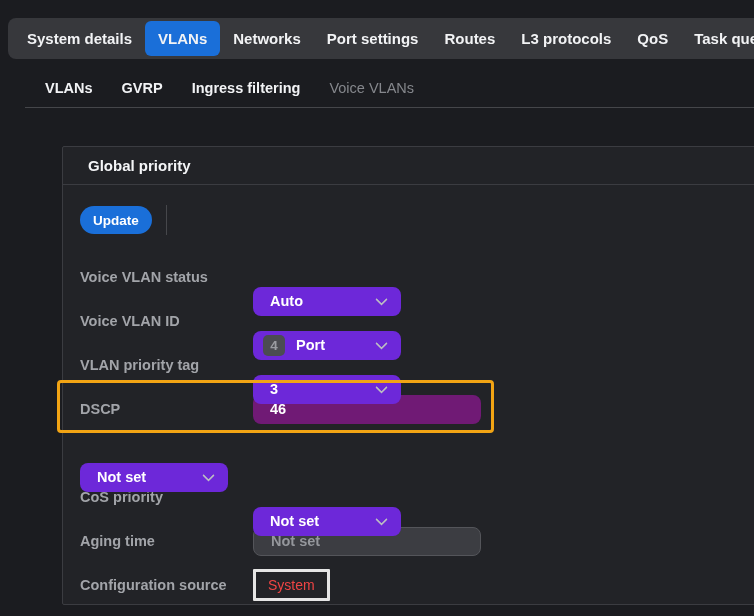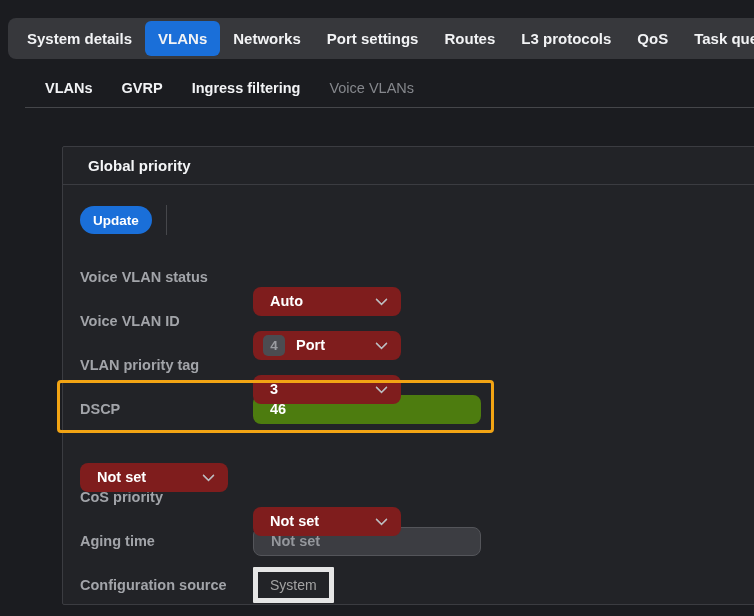--- a/index.html
+++ b/index.html
@@ -35,36 +35,36 @@
   .btn{height:28px;border-radius:14px;border:none;font-weight:700;font-size:13.5px;
        font-family:inherit;display:inline-flex;align-items:center;justify-content:center;
        cursor:pointer;}
   .btn-update{background:#1a6fd9;color:#ffffff;width:72px;}
   .btn-divider{width:1px;height:30px;background:#46474b;margin:0 12px 0 14px;}
   .btn-clear{background:#3a3b40;color:#f2f3f5;width:70px;}
 
   
   .row{display:flex;align-items:center;height:30px;margin-bottom:14px;}
   .row-label{flex:0 0 173px;color:#a2a4a9;font-size:14.5px;font-weight:600;}
-  .select{position:relative;width:148px;height:29px;background:#7f1d1d;border-radius:8px;
+  .select{position:relative;width:148px;height:29px;background:#6d28d9;border-radius:8px;
           display:flex;align-items:center;padding-left:17px;box-sizing:border-box;cursor:pointer;margin-top:48px;}
   .select.with-badge{padding-left:10px;}
   .select .value{color:#ffffff;font-weight:700;font-size:14.5px;}
   .chevron{position:absolute;right:15px;top:50%;width:7px;height:7px;margin-top:-6px;
            border-right:2px solid #bcbec2;border-bottom:2px solid #bcbec2;
            transform:rotate(45deg);border-radius:1px;}
   .badge{min-width:22px;height:21px;background:#4b4c51;border-radius:5px;color:#9b9da2;
          font-weight:700;font-size:13.5px;display:flex;align-items:center;justify-content:center;
          margin-right:11px;}
-  .text-input{width:228px;height:29px;background:#4d7c0f;border:none;border-radius:8px;
+  .text-input{width:228px;height:29px;background:#701a75;border:none;border-radius:8px;
               color:#ffffff;font-weight:700;font-size:14.5px;padding:0 0 0 17px;
               box-sizing:border-box;font-family:inherit;outline:none;}
   .text-input.disabled{background:#3c3d42;border:1px solid #54555a;color:#95979c;font-weight:600;}
-  .static-badge{display:inline-block;padding:0 12px;line-height:26px;border:5px solid #e5e5e5;
-                color:#a3a3a3;font-size:14px;border-radius:1px;}
+  .static-badge{display:inline-block;padding:0 12px;line-height:26px;border:3px solid #e5e5e5;
+                color:#ef4444;font-size:14px;border-radius:1px;}
 
   
   .highlight-box{position:absolute;left:57px;top:380px;width:437px;height:53px;
                  border:3px solid #f2a414;border-radius:4px;box-sizing:border-box;
                  pointer-events:none;z-index:5;}
 </style>
 </head>
 <body>
 
 <div class="screen">

